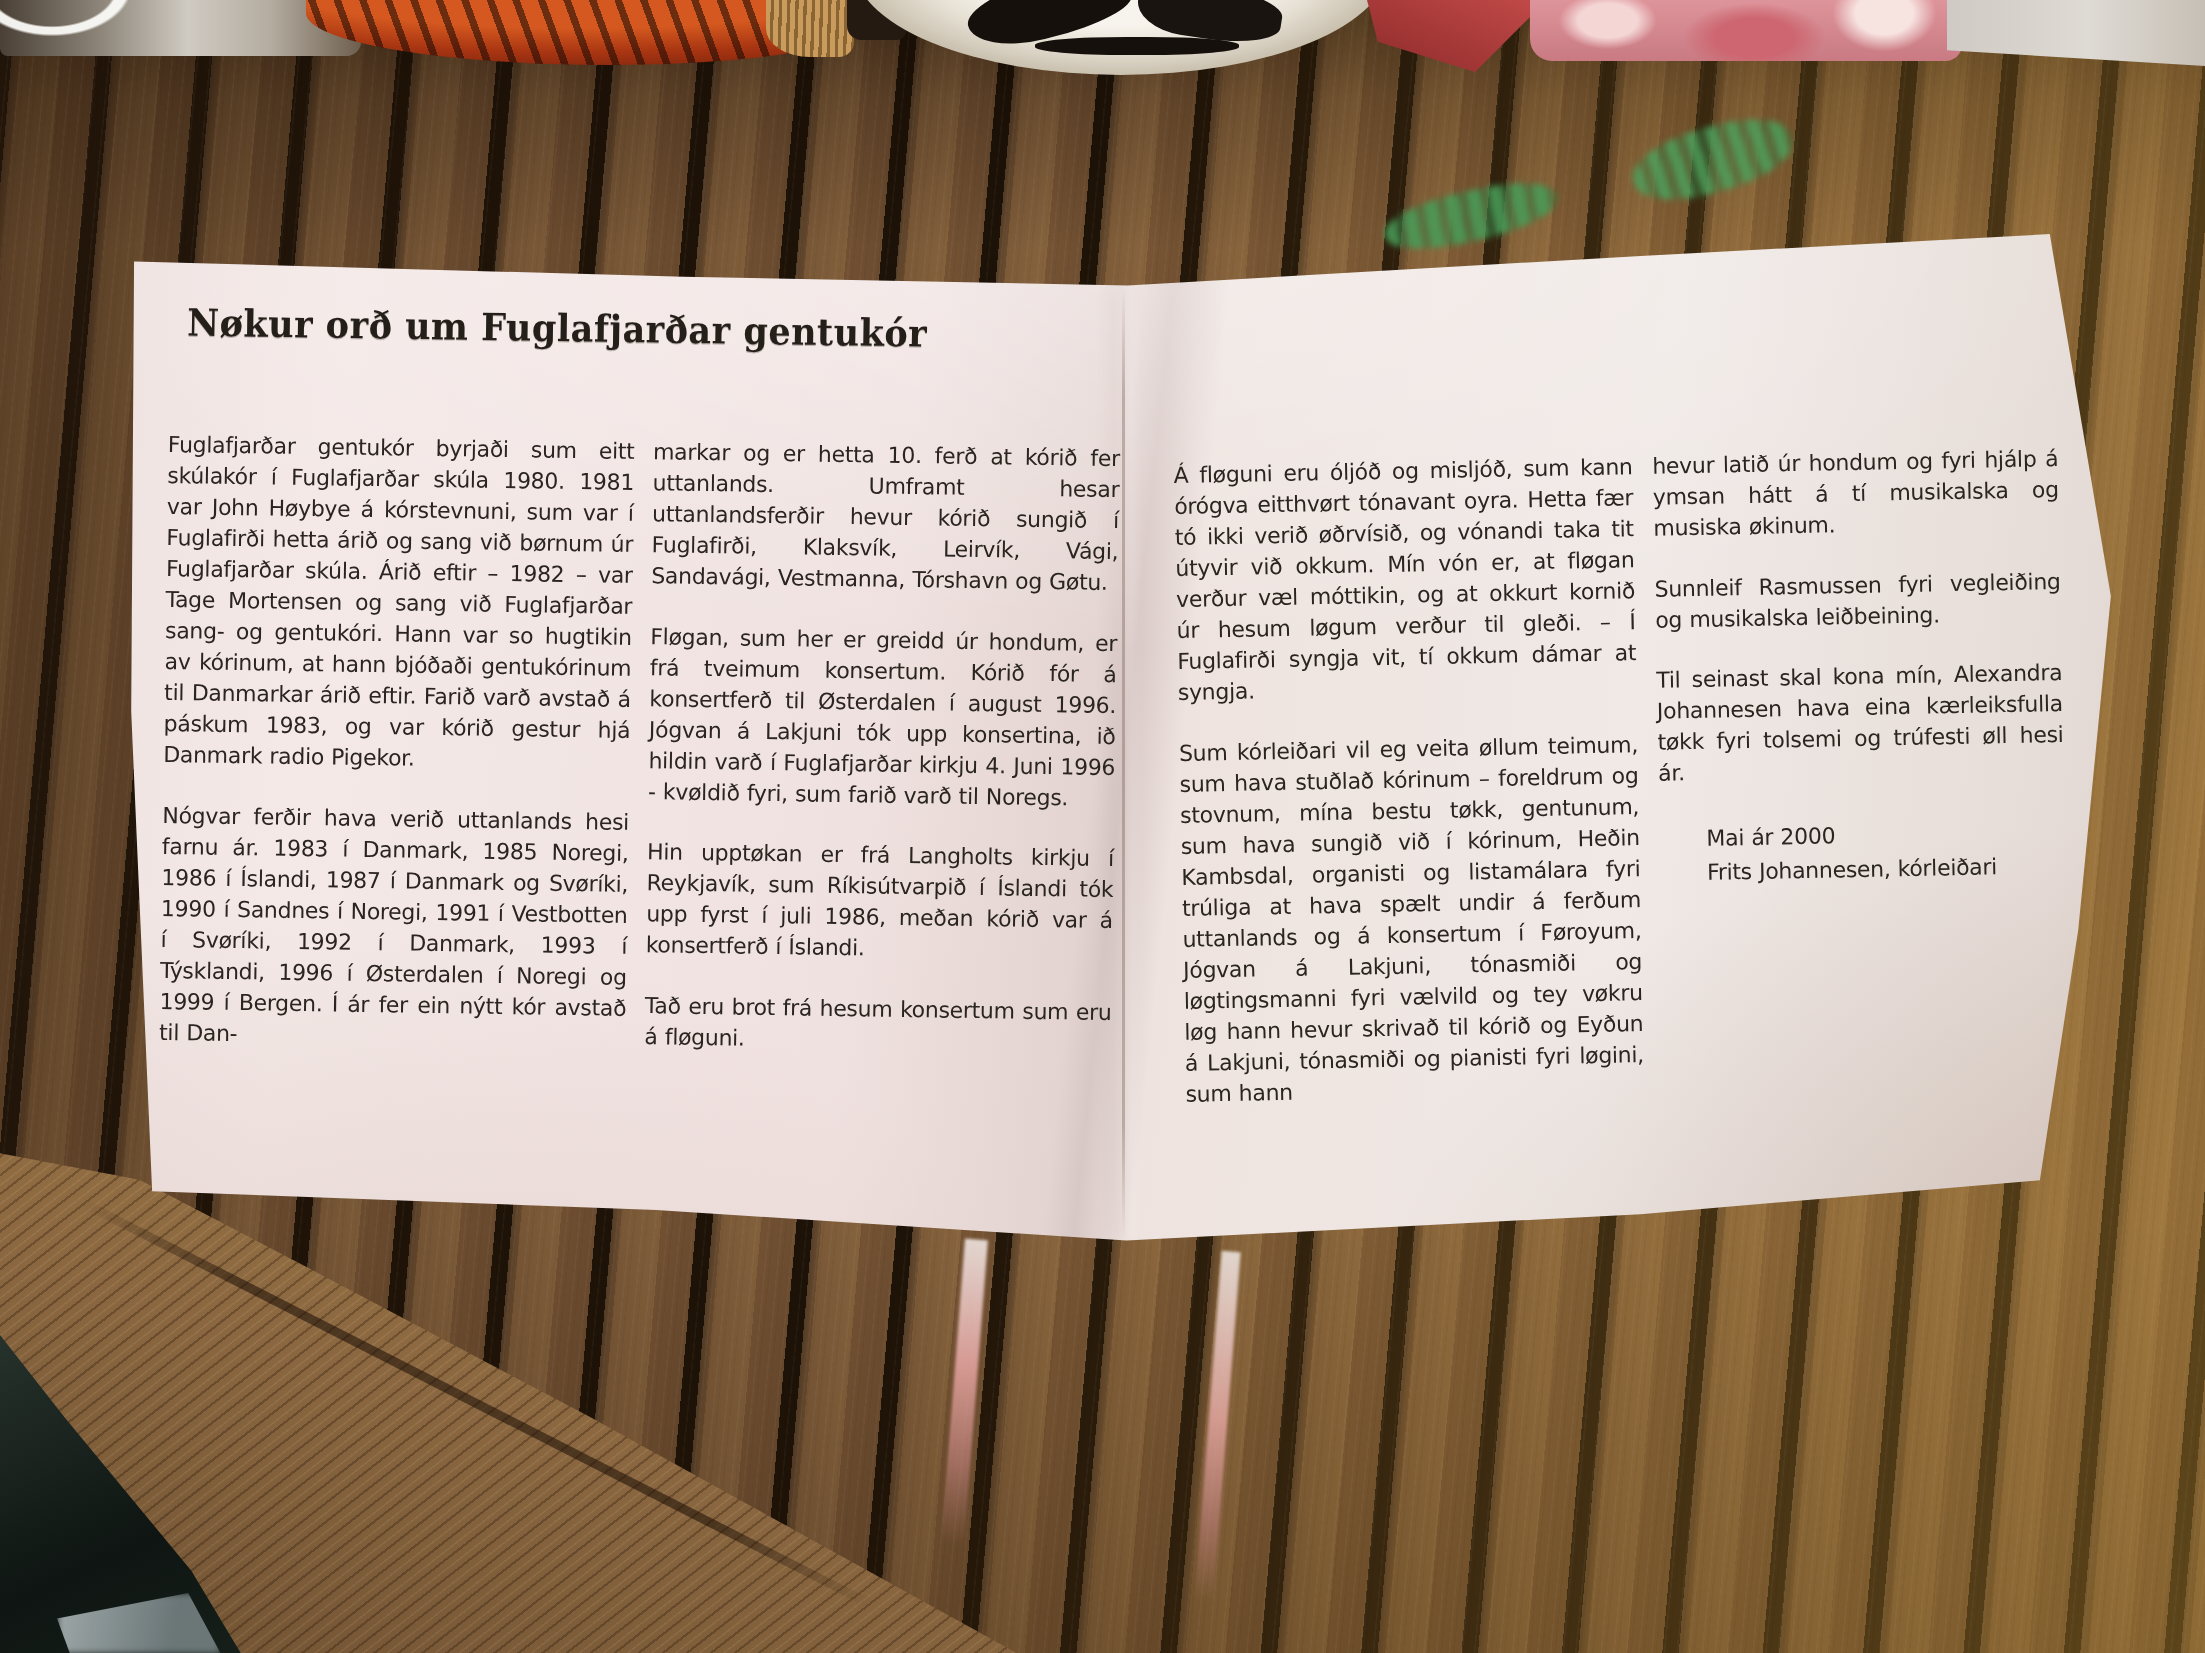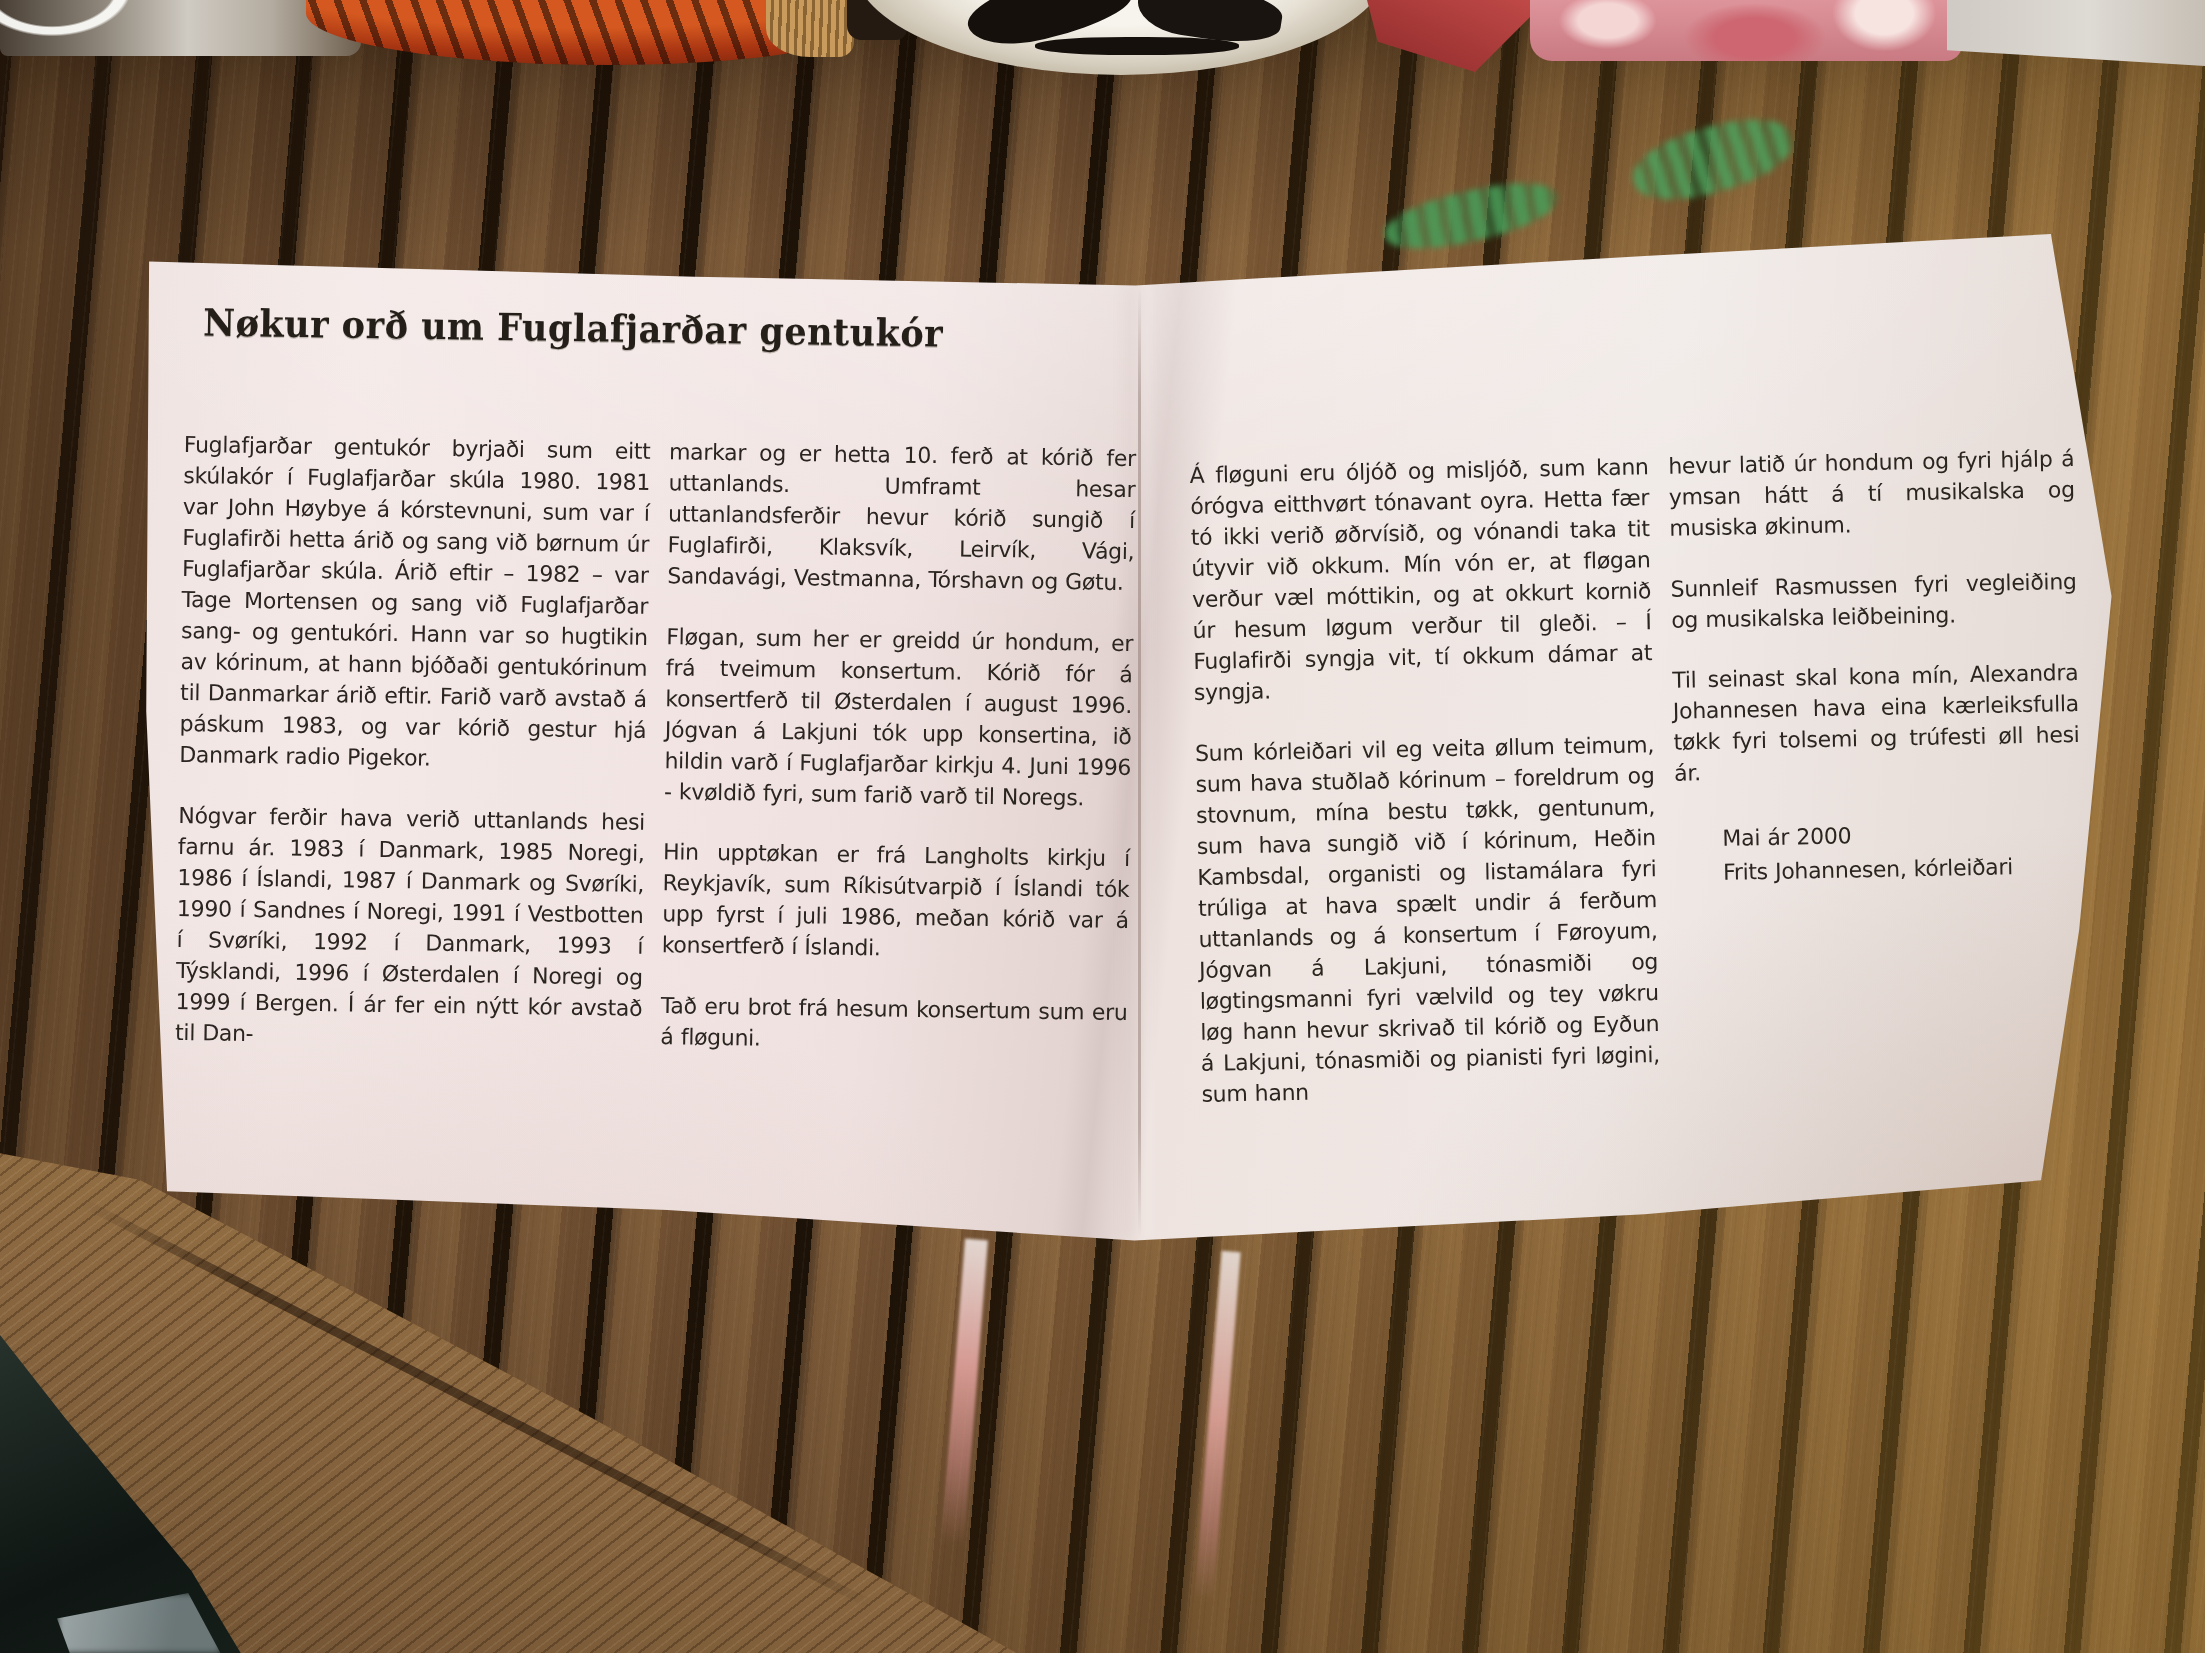--- a/index.html
+++ b/index.html
@@ -100,21 +100,21 @@
   .booklet{position:absolute;inset:0;
     clip-path:polygon(6.08% 15.81%, 31.0% 16.73%, 51.14% 17.26%, 74.4% 15.48%, 92.96% 14.15%,
                       95.73% 36.05%, 94.25% 56.22%, 92.51% 71.36%, 74.4% 73.41%, 51.09% 75.0%,
                       29.76% 73.15%, 6.9% 72.02%, 5.95% 43.0%);
     background:
       radial-gradient(70% 38% at 50% 13%, rgba(255,255,255,.38), rgba(0,0,0,0) 70%),
       radial-gradient(55% 48% at 10% 88%, rgba(188,158,150,.28), rgba(0,0,0,0) 70%),
       radial-gradient(50% 45% at 97% 82%, rgba(158,128,112,.32), rgba(0,0,0,0) 72%),
       linear-gradient(96deg,#ece0de 0%, #f4e9e7 16%, #efe1df 40%, #e3d4d1 49.3%, #d8c8c5 50.6%,
                       #eee3df 53%, #f0e9e6 72%, #e6dcd7 90%, #d6cac4 100%);
-    filter:drop-shadow(0 15.3px 23px rgba(24,11,3,.55));margin-left:16px;}
+    filter:drop-shadow(0 15.3px 23px rgba(24,11,3,.55));}
   .fold-line{position:absolute;left:1122px;top:284px;width:3.3px;height:956px;
     background:linear-gradient(180deg,rgba(120,95,88,.0),rgba(120,95,88,.4) 12%,rgba(120,95,88,.4) 88%,rgba(120,95,88,0));
     box-shadow:7.7px 0 12px rgba(255,255,255,.45), -9.8px 0 16.4px rgba(95,65,55,.18);}
 
   
   .left-content{position:absolute;left:170px;top:300px;width:952px;
     transform:rotate(.85deg);transform-origin:0 0;color:#29231f;}
   .page-title{font-family:"DejaVu Serif",serif;font-weight:700;font-size:35px;letter-spacing:0.5px;
     padding-left:17.5px;white-space:nowrap;transform:scaleY(1.07);transform-origin:0 0;
     color:#241f18;text-shadow:0 1.1px 0.5px rgba(90,80,70,.35);}

